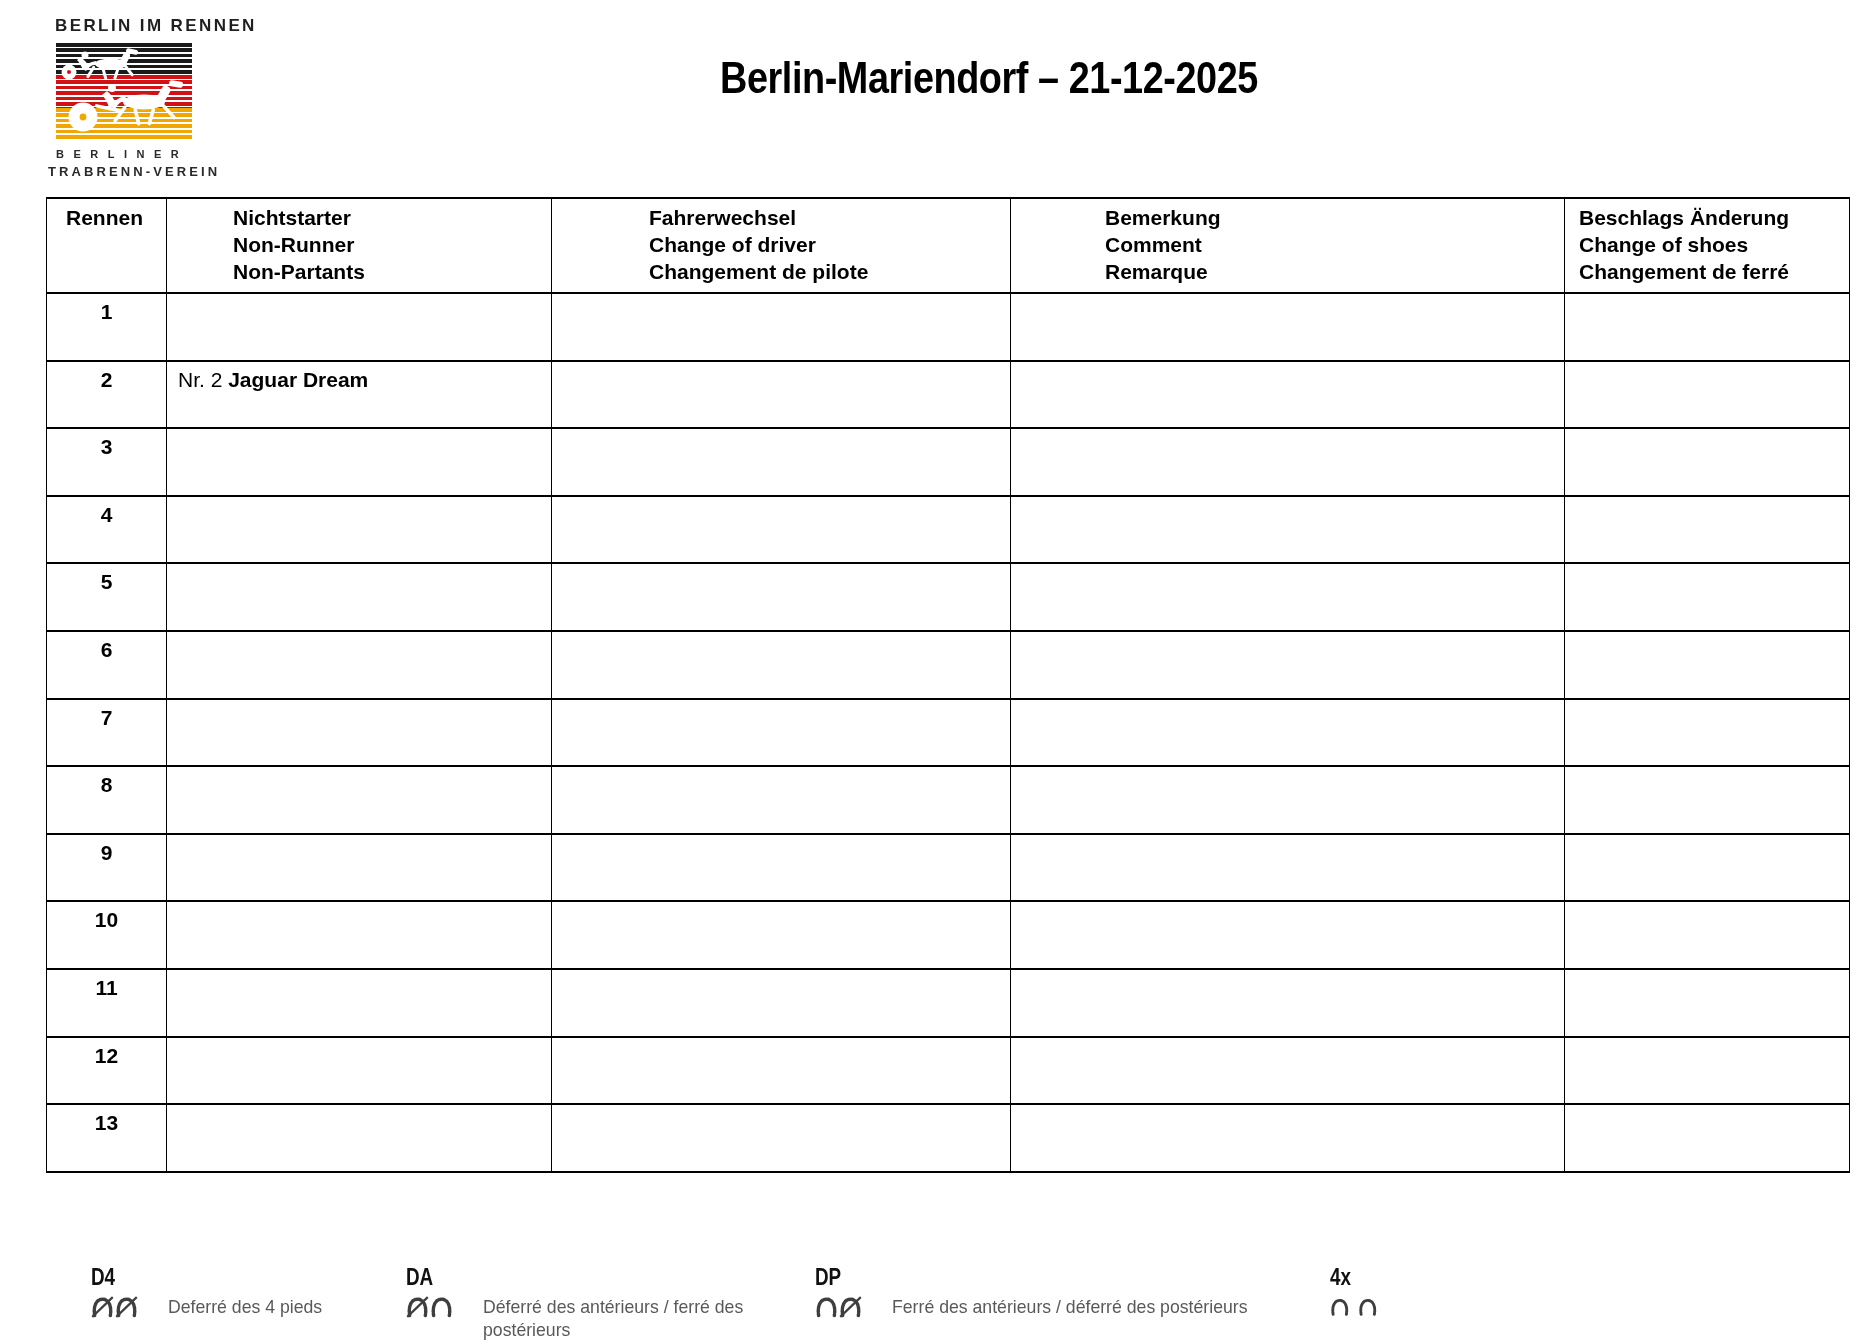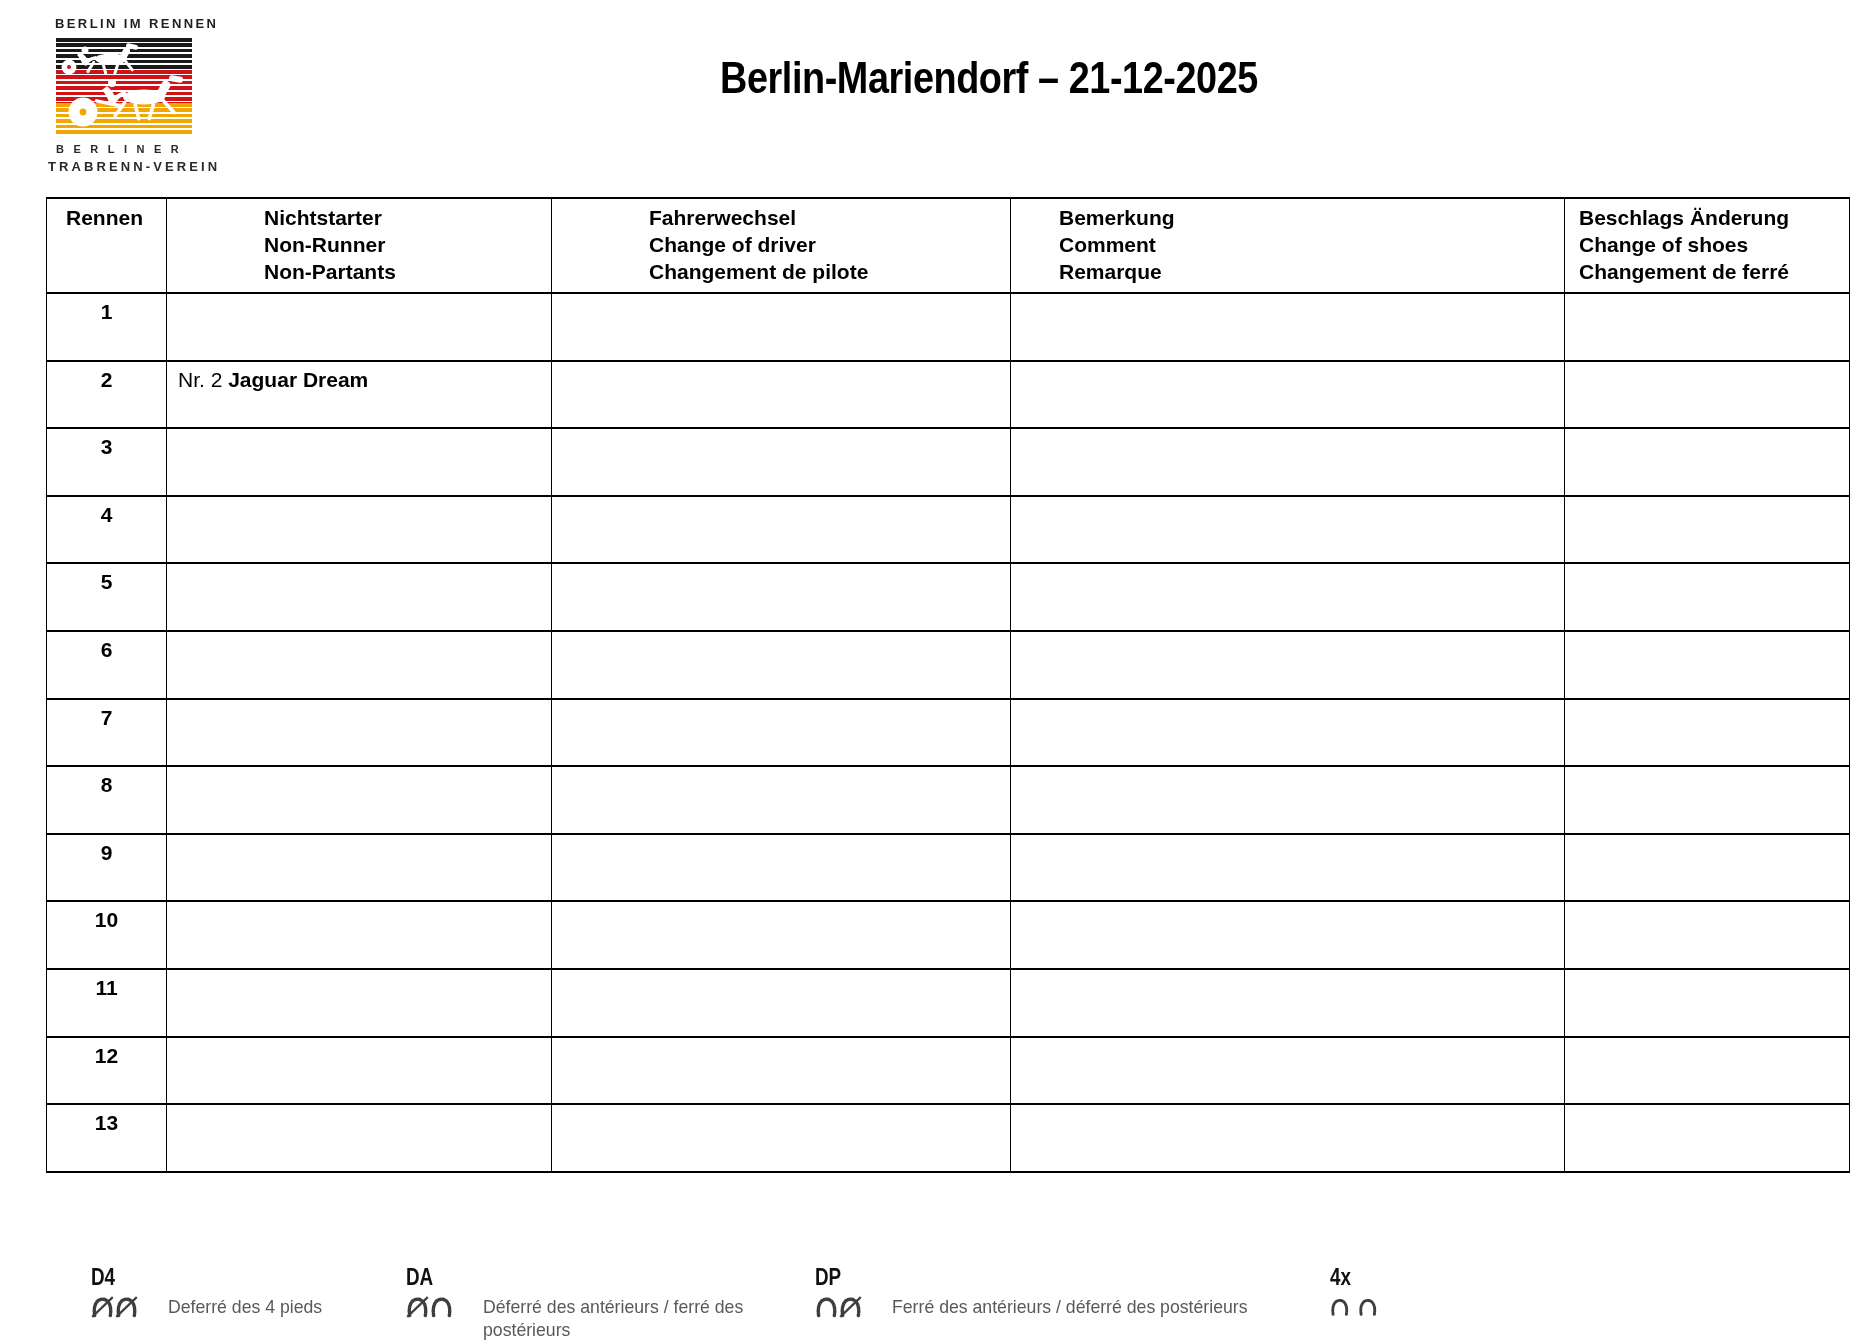--- a/index.html
+++ b/index.html
@@ -3,21 +3,21 @@
 <meta charset="utf-8">
 <style>
   html,body{margin:0;padding:0;}
   body{
     width:1856px;height:1344px;overflow:hidden;background:#fff;
     font-family:"Liberation Sans", sans-serif;color:#000;position:relative;
   }
 
   
   .logo{position:absolute;left:48px;top:16px;width:152px;}
-  .logo-top{font-size:13px;font-weight:700;letter-spacing:2.4px;color:#1f1f1f;white-space:nowrap;margin-left:7px;}
+  .logo-top{font-size:17px;font-weight:700;letter-spacing:2.4px;color:#1f1f1f;white-space:nowrap;margin-left:7px;}
   .logo-square{position:relative;width:136px;height:96px;margin:7px 0 0 8px;}
   .band{width:100%;}
   .band-black{height:32px;background:repeating-linear-gradient(to bottom,var(--stripe-black) 0 3.6px,#fff 3.6px 5.4px);}
   .band-red{height:33px;background:repeating-linear-gradient(to bottom,var(--stripe-red) 0 3.6px,#fff 3.6px 5.4px);}
   .band-gold{height:31px;background:repeating-linear-gradient(to bottom,var(--stripe-gold) 0 3.6px,#fff 3.6px 5.4px);}
   .horses{position:absolute;left:0;top:0;width:136px;height:96px;}
   .logo-berliner{font-size:11px;font-weight:700;letter-spacing:9.5px;color:#2a2a2a;white-space:nowrap;margin:9px 0 0 8px;}
   .logo-verein{font-size:13px;font-weight:700;letter-spacing:3.1px;color:#2a2a2a;white-space:nowrap;margin:4px 8px 0 0;}
 
   
@@ -31,23 +31,23 @@
   table.sheet{
     position:absolute;left:46px;top:197px;width:1803px;
     border-collapse:collapse;table-layout:fixed;background:#fff;
   }
   table.sheet th,table.sheet td{
     border:1px solid #000;border-top-width:2px;border-bottom-width:2px;
     vertical-align:top;overflow:hidden;
   }
   thead th{height:88px;font-size:21px;font-weight:700;line-height:27px;text-align:left;padding:5px 4px 0 0;}
   thead th:nth-child(1){text-align:center;padding-left:0;}
-  thead th:nth-child(2){padding-left:97px;}
+  thead th:nth-child(2){padding-left:66px;}
   thead th:nth-child(3){padding-left:97px;}
-  thead th:nth-child(4){padding-left:48px;}
+  thead th:nth-child(4){padding-left:94px;}
   thead th:nth-child(5){padding-left:14px;}
   tbody tr{height:67.6px;}
   tbody td{font-size:21px;padding:6px 8px 0 11px;}
   tbody td:first-child{text-align:center;font-weight:700;padding:6px 0 0 0;}
   .nr-name{font-weight:700;}
 
   
   .legend{position:absolute;left:0;top:1264px;width:1492px;height:80px;}
   .legend-item{position:absolute;top:0;}
   .legend-item:nth-child(1){left:91px;}

